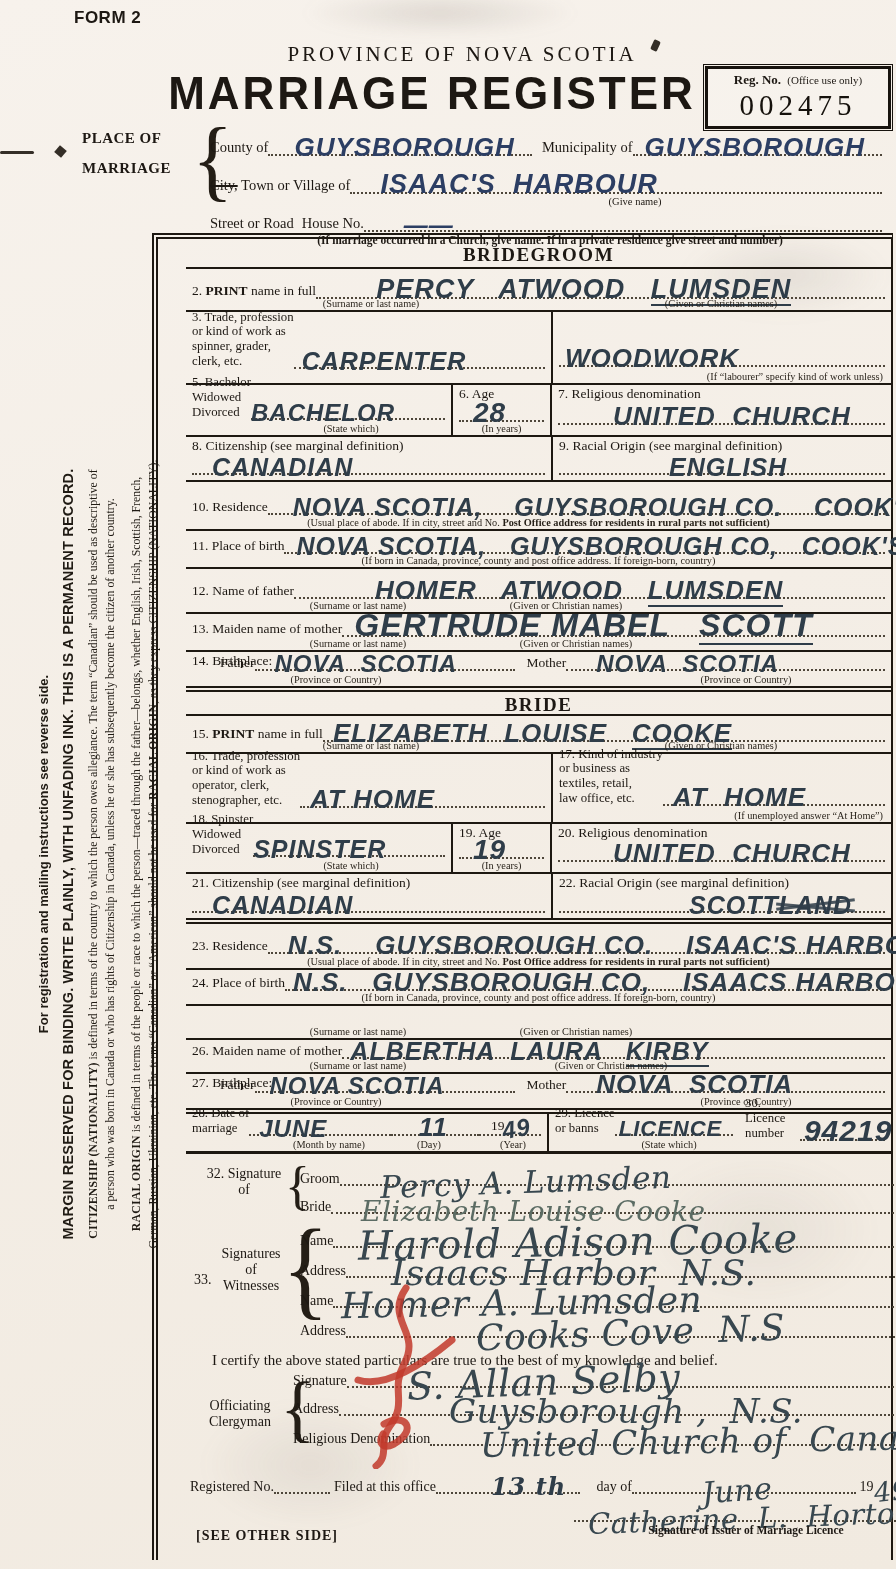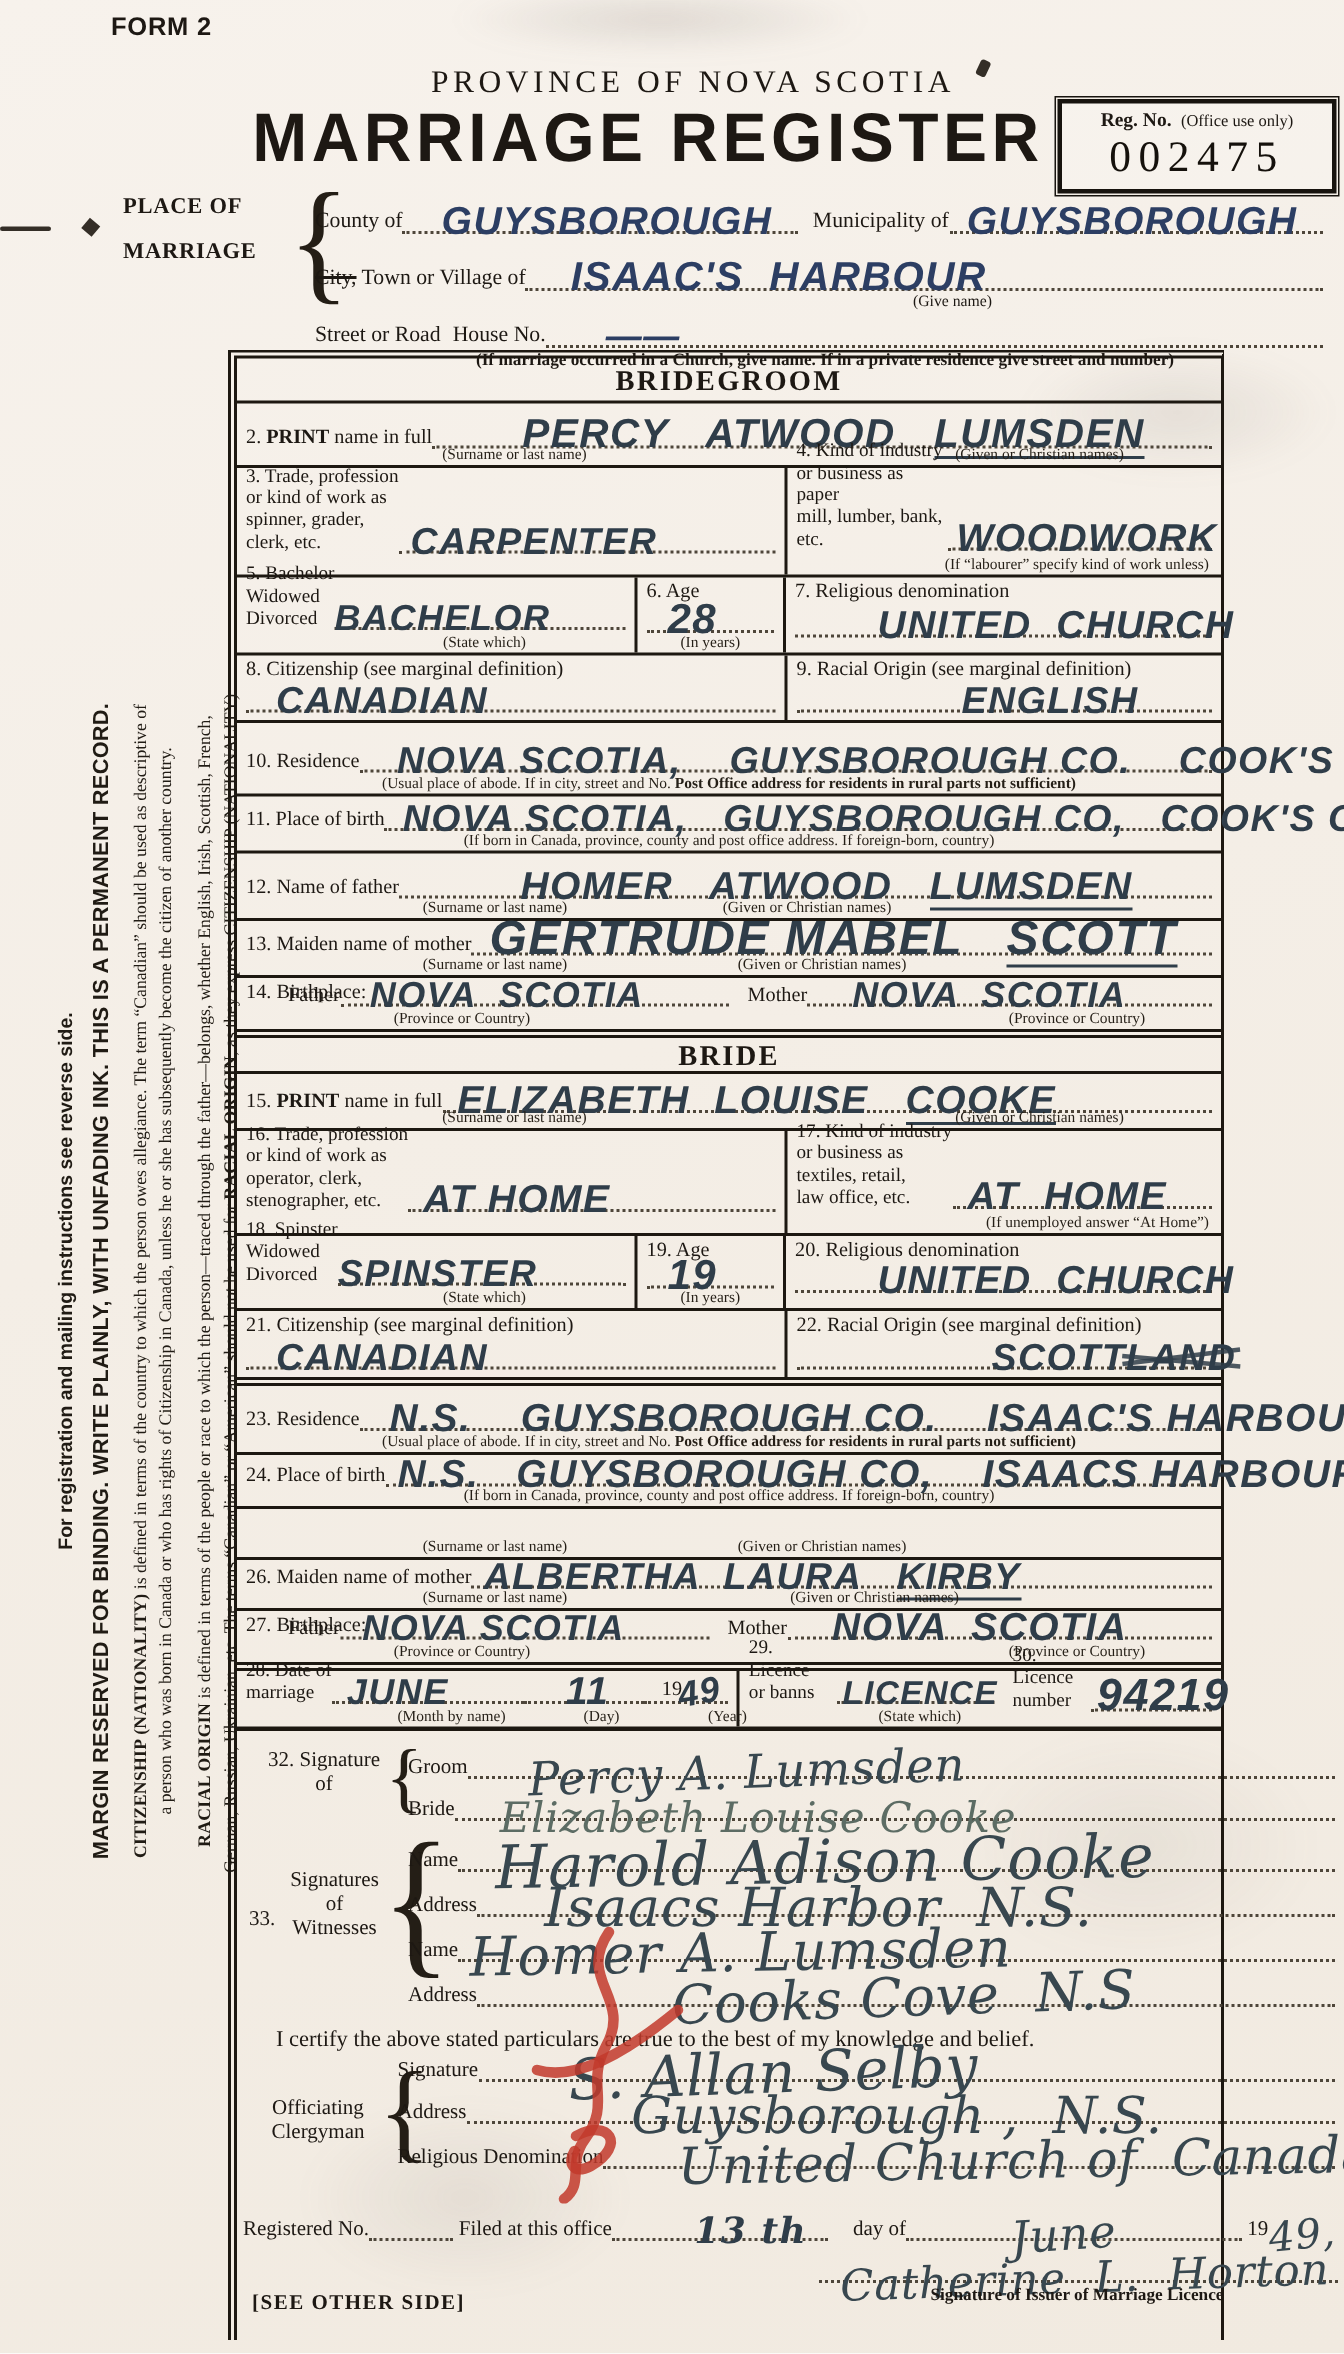--- a/index.html
+++ b/index.html
@@ -36,22 +36,22 @@
   
   .hw{font-family:"Liberation Sans",sans-serif;font-style:italic;font-weight:700;letter-spacing:1px;line-height:.8;color:#2f3d49;white-space:pre;}
   .hwb{color:#2c3e63;}
   .script{font-family:"DejaVu Serif",serif;font-style:italic;font-weight:500;color:#38474f;letter-spacing:.5px;line-height:.55;white-space:pre;}
   .u{border-bottom:2.5px solid currentColor;}
   .scrib{position:relative;display:inline-block;}
   .scrib::before,.scrib::after{content:"";position:absolute;left:-3px;right:-3px;height:3px;background:currentColor;opacity:.85;}
   .scrib::before{top:40%;transform:rotate(-7deg);}
   .scrib::after{top:55%;transform:rotate(5deg);}
   
-  .formbox{position:absolute;left:152px;top:233px;width:664px;height:1327px;box-sizing:border-box;
-    border-left:6px double #1d1811;border-top:6px double #1d1811;border-right:2px solid #1d1811;}
+  .formbox{position:absolute;left:152px;top:233px;width:741px;height:1327px;box-sizing:border-box;
+    border-left:6px double #1d1811;border-top:6px double #1d1811;border-right:2px solid #1d1811;padding-left:28px;}
   .band{position:relative;text-align:center;font-weight:700;font-size:19px;letter-spacing:1.5px;border-bottom:2px solid #1d1811;box-sizing:border-box;}
   .r{position:relative;border-bottom:2px solid #1d1811;box-sizing:border-box;padding:2px 6px 0 6px;}
   .r.nopad{padding:0;}
   .r.major{border-bottom:6px double #1d1811;}
   .r.heavy{border-bottom:3px solid #1d1811;}
   .cols{display:flex;height:100%;}
   .col{box-sizing:border-box;position:relative;padding:2px 6px;height:100%;}
   .col+.col{border-left:2px solid #1d1811;}
   .col.nobl{border-left:none;}
   .lbl{font-size:13.5px;white-space:nowrap;line-height:1.1;}
@@ -156,24 +156,20 @@
 or kind of work as
 spinner,  grader,
 clerk, etc.</span>
             <span class="fill">
                 <span class="hw" style="font-size:25px;margin-left:8px">CARPENTER</span>
               </span>
           </div>
         </div>
         <div class="col" style="flex:1">
           <div class="dl" style="height:calc(100% - 14px)">
-            <span class="ml">4. Kind of industry
-or business as paper
-mill, lumber, bank,
-etc.</span>
             <span class="fill">
                 <span class="hw" style="font-size:26px;margin-left:6px">WOODWORK</span>
               </span>
           </div>
           <div class="cap capr">(If “labourer” specify kind of work unless)</div>
         </div>
       </div>
     </div>
 
     <div class="r nopad" style="height:52px">

